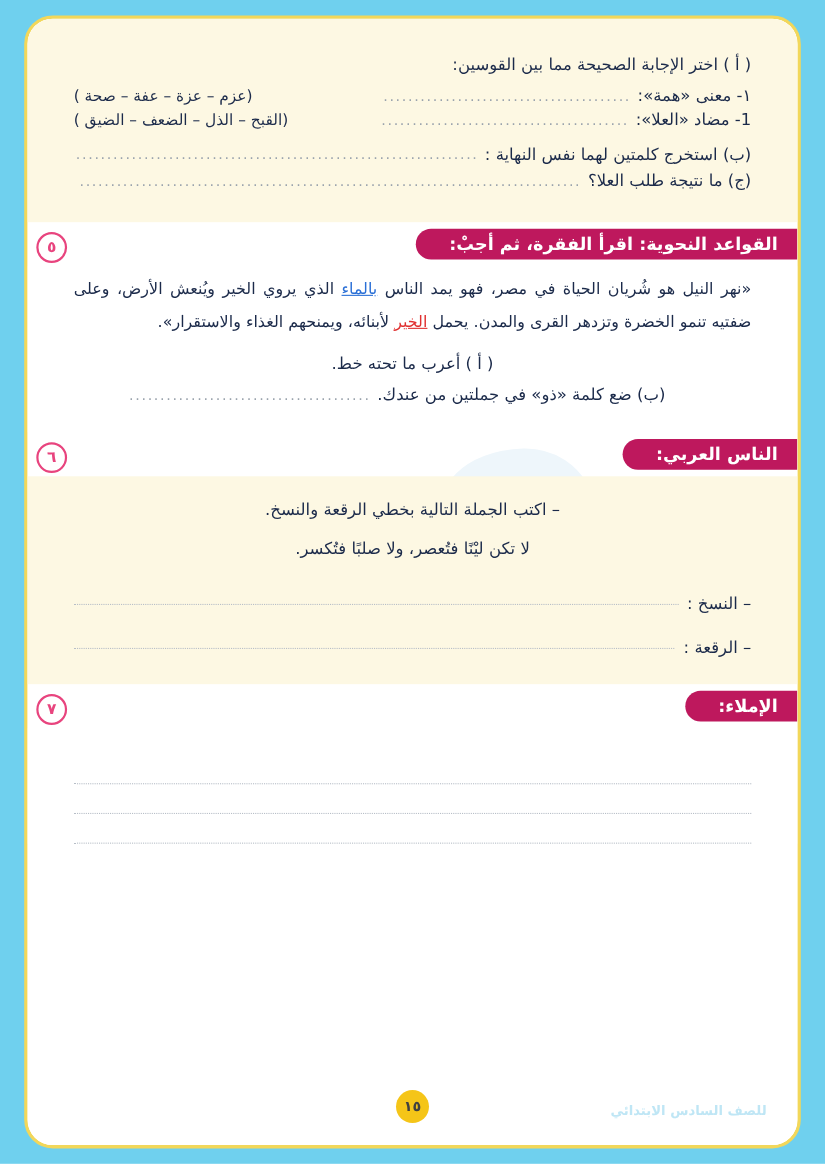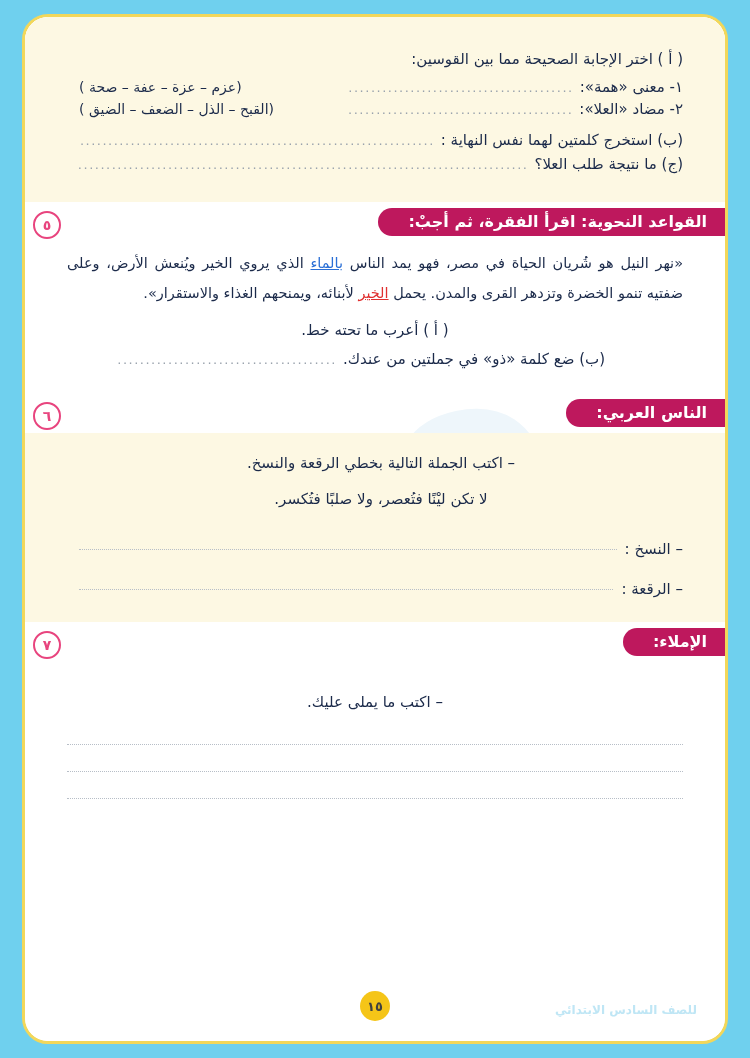--- a/index.html
+++ b/index.html
@@ -40,21 +40,21 @@
     pointer-events:none;
     user-select:none;
     white-space:nowrap;
     z-index:0;
   }
   .content{position:relative;z-index:2;}
 
   
   .sect-yellow{
     background:#fdf8e3;
-    padding:6px 0 10px 12px;
+    padding:6px 0 10px 0;
   }
   .sect-white{background:#ffffff;}
 
   .band{
     position:relative;
     height:34px;
     margin-top:6px;
   }
   .band .bar{
     position:absolute;
@@ -198,21 +198,21 @@
       <div class="sect-yellow" style="padding-top:26px;">
         <div class="q">( أ ) اختر الإجابة الصحيحة مما بين القوسين:</div>
 
         <div class="row">
           <span class="lead">١- معنى «همة»:</span>
           <span class="fill">........................................</span>
           <span class="paren">(عزم – عزة – عفة – صحة )</span>
         </div>
 
         <div class="row">
-          <span class="lead">٢- مضاد «العلا»:</span>
+          <span class="lead">1- مضاد «العلا»:</span>
           <span class="fill">........................................</span>
           <span class="paren">(القبح – الذل – الضعف – الضيق )</span>
         </div>
 
         <div class="qline" style="margin-top:8px;">
           <span class="lead">(ب) استخرج كلمتين لهما نفس النهاية :</span>
           <span class="fill">............................................................................</span>
         </div>
 
         <div class="qline">
@@ -267,21 +267,20 @@
       </div>
 
       <div class="band">
         <div class="bar">
           <span>الإملاء:</span>
         </div>
         <div class="num" style="left:8px;">٧</div>
       </div>
 
       <div class="sect-white" style="padding-top:24px;">
-        <div class="q center">– اكتب ما يملى عليك.</div>
         <div class="blankline"></div>
         <div class="blankline"></div>
         <div class="blankline"></div>
       </div>
 
     </div>
 
     <div class="footer">
       <div class="footer-note">للصف السادس الابتدائي</div>
       <div class="page-num">١٥</div>

